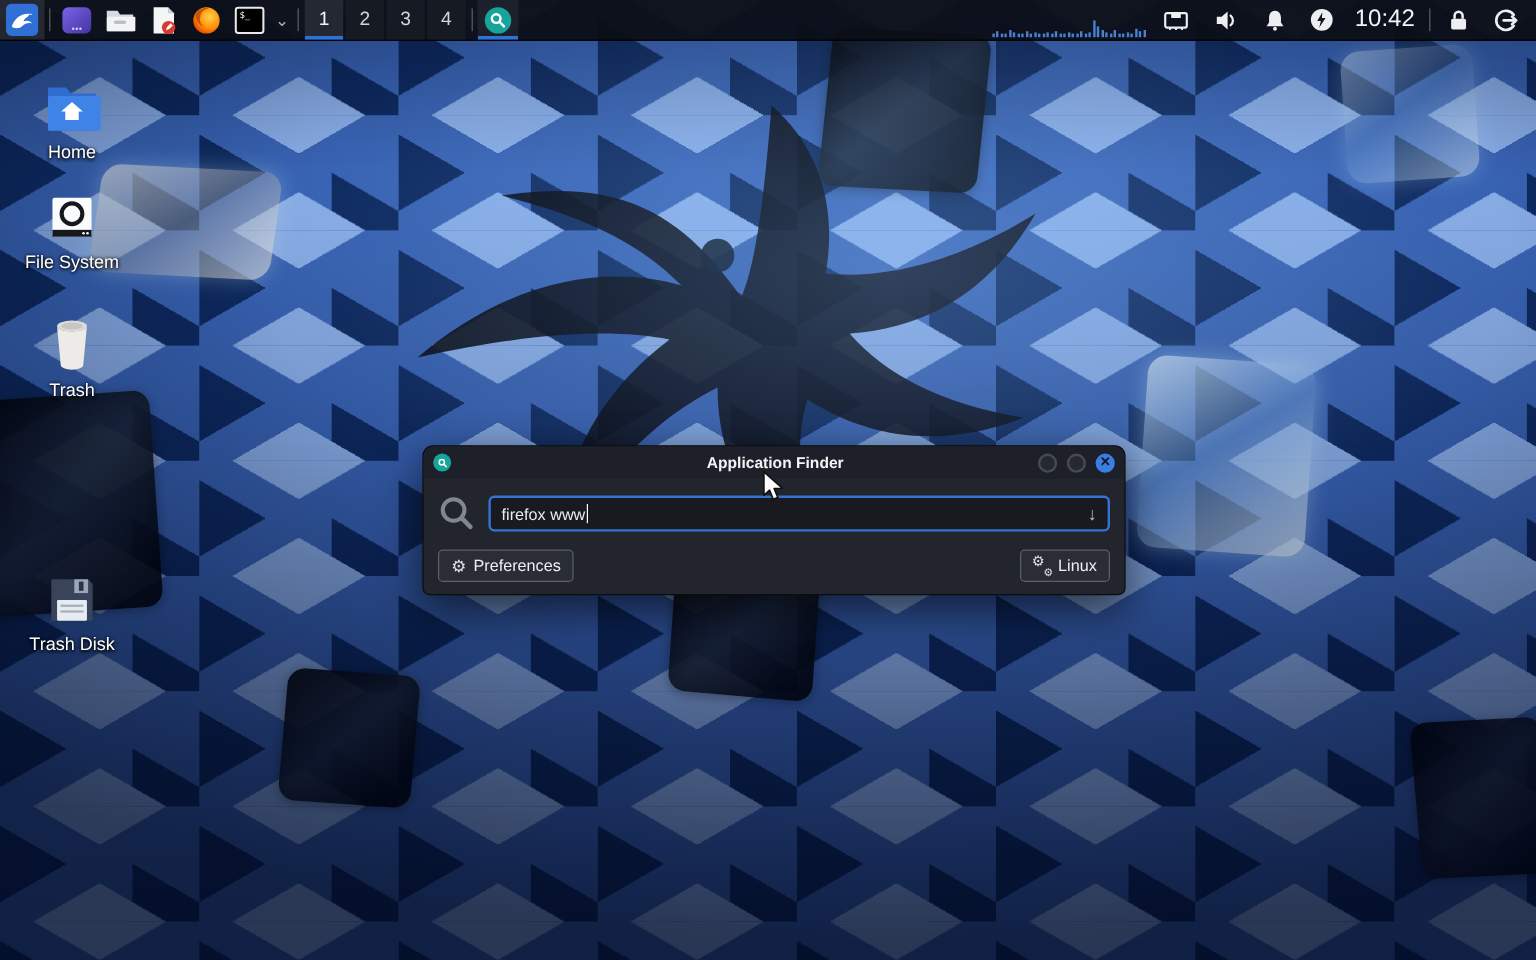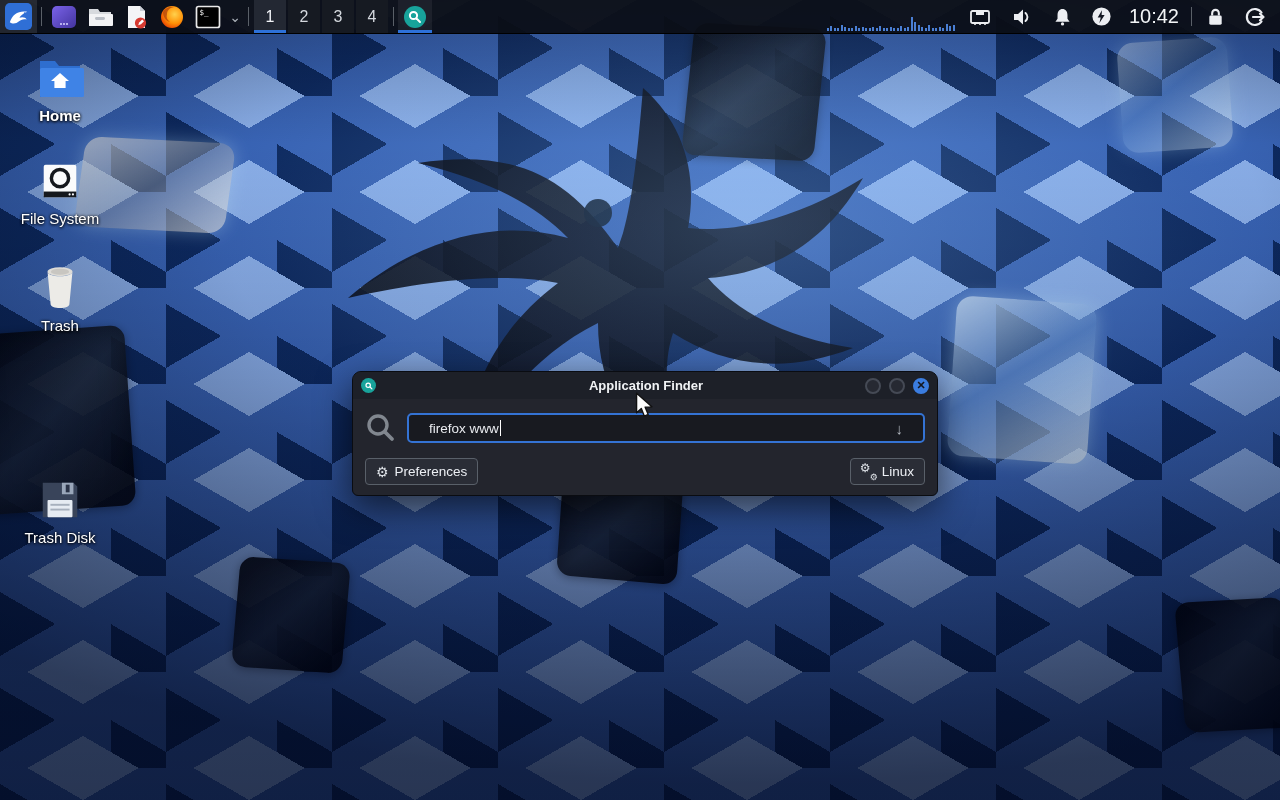--- a/index.html
+++ b/index.html
@@ -65,21 +65,21 @@
     padding:0 8px; position:relative; }
   .titlebar .title { position:absolute; left:2px; right:0; text-align:center; font-size:13px; font-weight:bold; color:#f1f3f5; }
   .win-ctrls { margin-left:auto; display:flex; gap:8px; z-index:2; }
   .wbtn { width:16px; height:16px; border-radius:50%; background:#262932; border:2px solid #454a55;
     display:flex; align-items:center; justify-content:center; padding:0; }
   .wbtn.close { background:#3b7de0; border-color:#3b7de0; color:#14171f; font-size:11px; font-weight:bold; line-height:1; }
   .mini-app-icon { width:15px; height:15px; border-radius:50%; background:#18a39b; display:flex; align-items:center; justify-content:center; z-index:2; }
   .finder-body { padding:13px 12px 10px 12px; }
   .search-row { display:flex; align-items:center; gap:10px; }
   .search-input { flex:1; height:30px; background:#181a20; border:2px solid #3473d4; border-radius:5px;
-    display:flex; align-items:center; padding:0 20px; }
+    display:flex; align-items:center; padding:0 9px; }
   .search-input .val { font-size:13.5px; color:#e9ebef; }
   .caret { width:1.5px; height:16px; background:#fff; margin-left:1px; }
   .dd-arrow { margin-left:auto; color:#b2b8c0; font-size:15px; }
   .btn-row { display:flex; justify-content:space-between; margin-top:14px; }
   .fbtn { display:flex; align-items:center; gap:6px; background:#2a2d36; border:1px solid #596069; border-radius:4px;
     height:27px; padding:0 10px; color:#eceff4; font-size:13.5px; font-family:"Liberation Sans",sans-serif; }
   .gear { color:#dde1e6; font-size:14px; line-height:1; }
   .gear-duo { position:relative; width:15px; height:15px; }
   .gear-duo .g1 { position:absolute; left:-1px; top:-3px; font-size:12px; color:#dde1e6; }
   .gear-duo .g2 { position:absolute; right:-2px; bottom:-3px; font-size:9px; color:#dde1e6; }
@@ -290,21 +290,21 @@
 
       <div class="tray-icon" style="padding-right:14px;">
         <svg width="22" height="22" viewBox="0 0 22 22">
           <path d="M17.5 6.5A8 8 0 1 0 17.5 15.5" fill="none" stroke="#eceef2" stroke-width="2.2" stroke-linecap="round"></path>
           <path d="M9 11h10M16 7.8L19.5 11 16 14.2" fill="none" stroke="#eceef2" stroke-width="2.2" stroke-linecap="round" stroke-linejoin="round"></path>
         </svg>
       </div>
     </div>
   </div>
 
-  <div class="dicon" style="top:57px;font-weight:bold;">
+  <div class="dicon" style="top:69px;">
     <svg width="48" height="44" viewBox="0 0 48 44">
       <path d="M4 4h15l4 5h21v31H4z" fill="#2e6ecf"></path>
       <rect x="4" y="11" width="44" height="29" rx="1.5" fill="#3f83e6"></rect>
       <path d="M24 16l-9 8h3.4v7h11.2v-7H33z" fill="#fff"></path>
     </svg>
     <span class="lbl">Home</span>
   </div>
 
   <div class="dicon" style="top:158px;">
     <svg width="46" height="46" viewBox="0 0 48 48">

